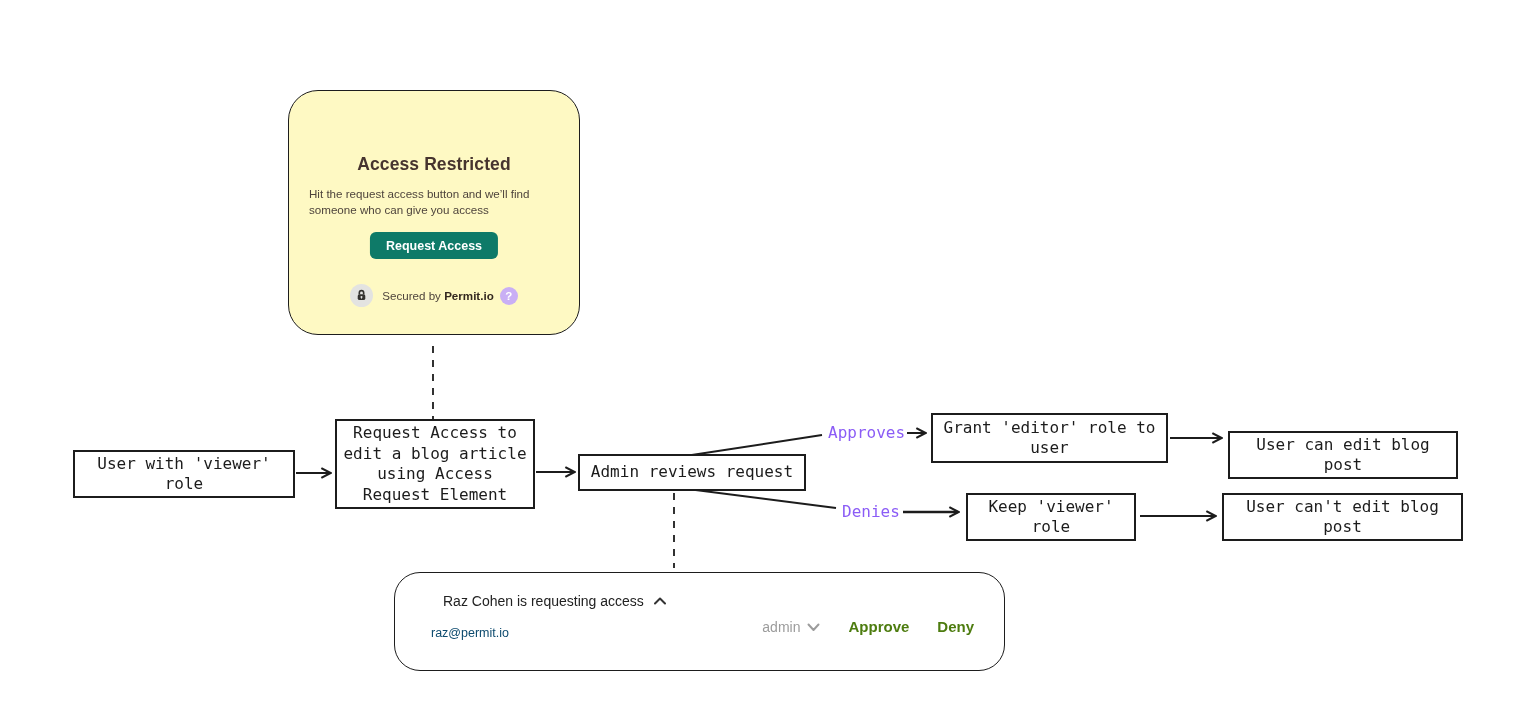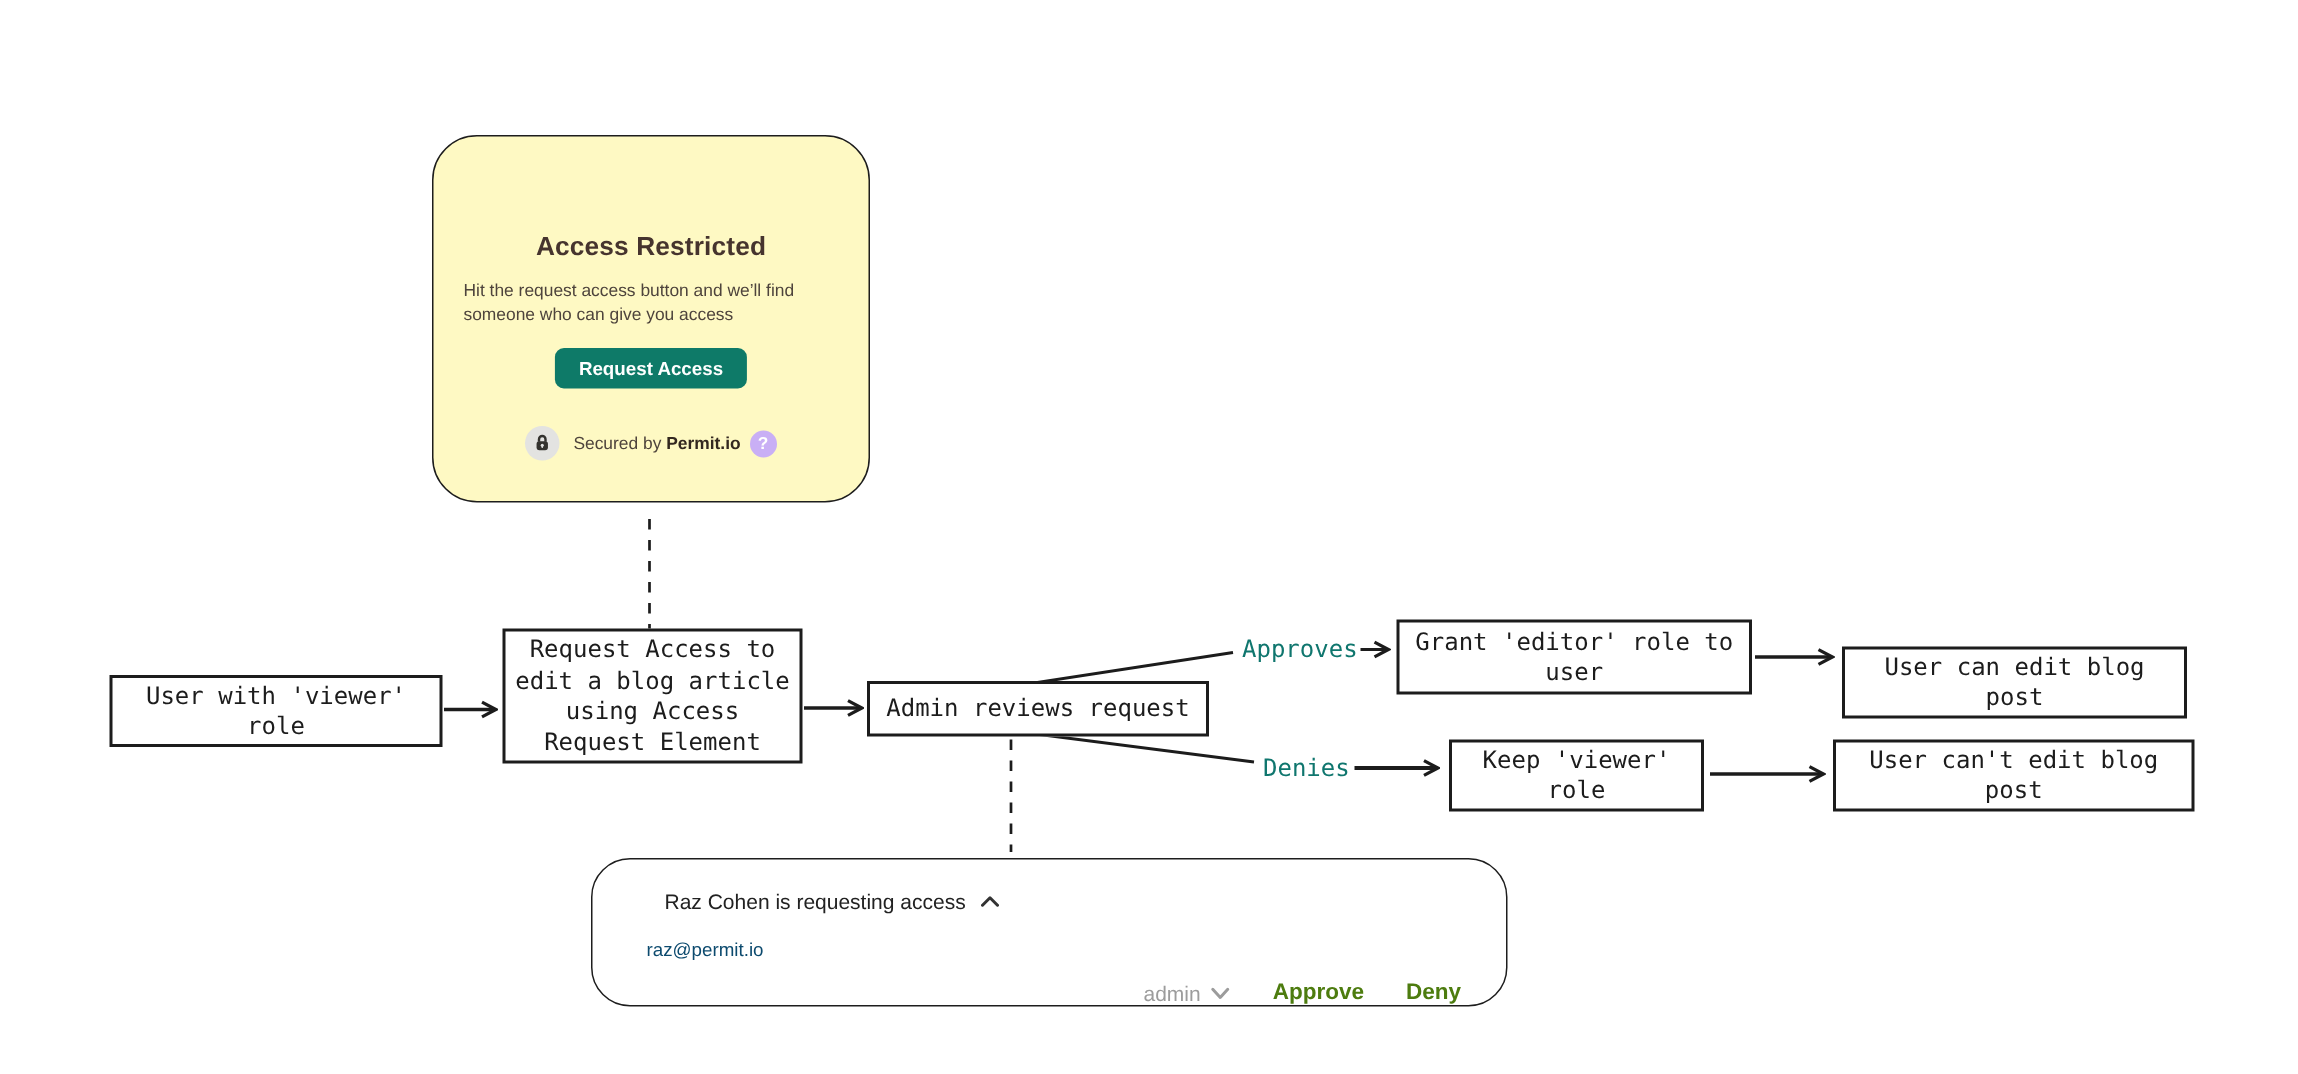--- a/index.html
+++ b/index.html
@@ -108,21 +108,21 @@
     font-size: 16px;
     line-height: 20.5px;
     color: #1c1c1c;
     white-space: pre-line;
     z-index: 2;
   }
   .edge-label {
     position: absolute;
     font-family: "DejaVu Sans Mono", monospace;
     font-size: 16px;
-    color: #0f766e;
+    color: #8b5cf6;
     background: #ffffff;
     z-index: 2;
     padding: 0 2px;
   }
   
   .review-card {
     position: absolute;
     left: 394px; top: 572px;
     width: 611px; height: 99px;
     background: #ffffff;
@@ -147,21 +147,20 @@
     left: 36px; top: 53px;
     font-size: 12.5px;
     color: #0c4a6e;
   }
   .review-actions {
     position: absolute;
     right: 30px; top: 45px;
     display: flex;
     align-items: center;
     gap: 28px;
-    margin-top: 35px;
   }
   .role-select {
     display: flex;
     align-items: center;
     gap: 7px;
     font-size: 14px;
     color: #9c9c9c;
     cursor: pointer;
   }
   .link-btn {

